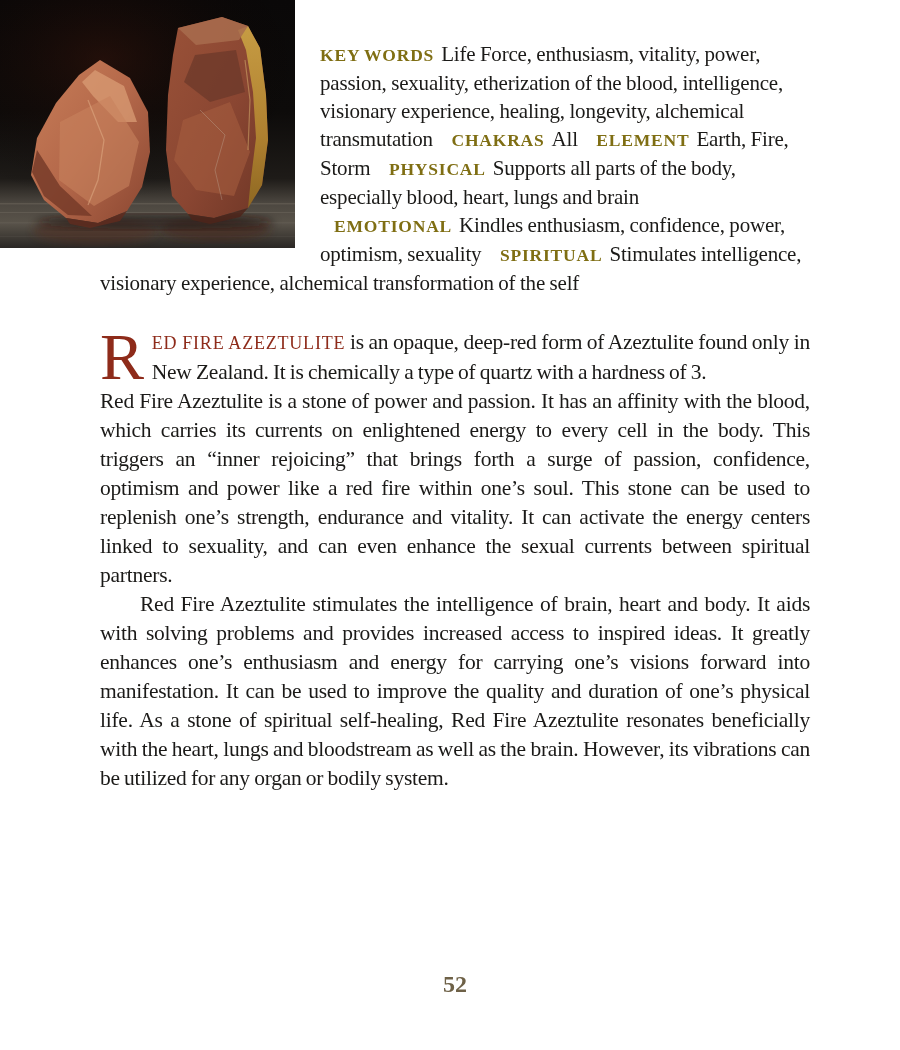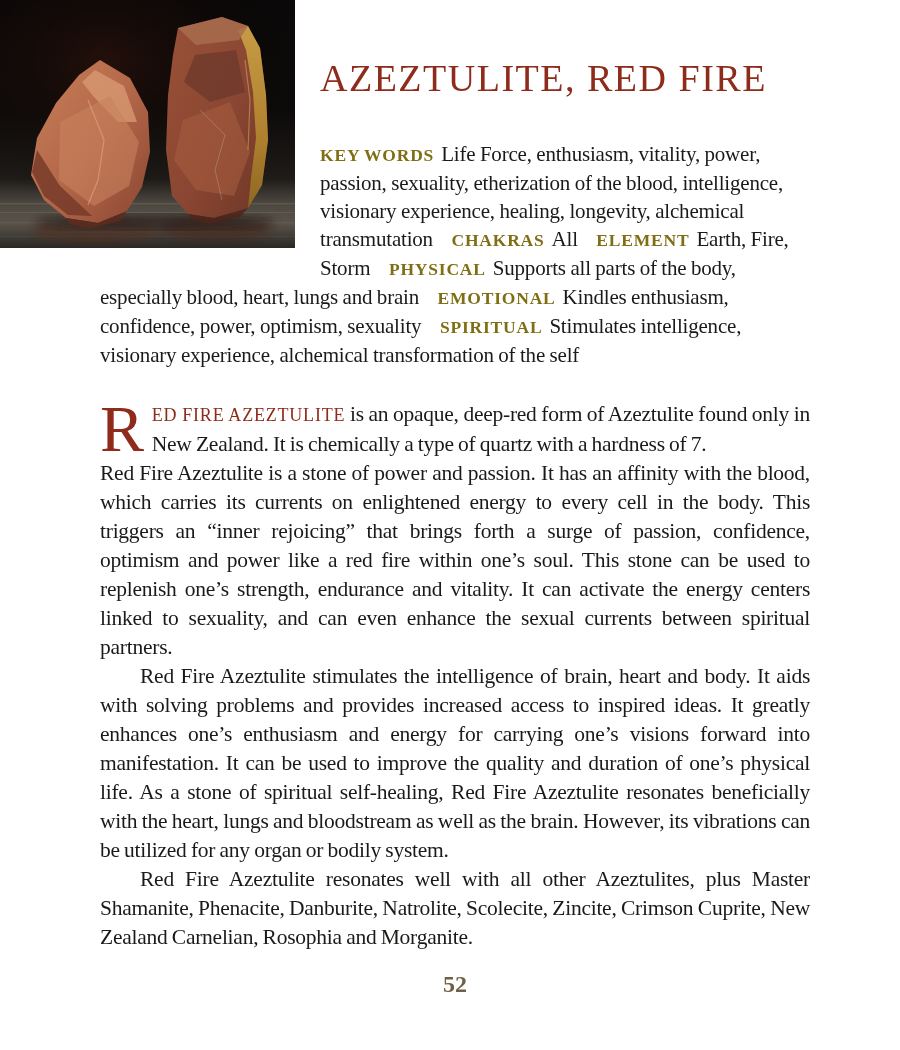--- a/index.html
+++ b/index.html
@@ -152,27 +152,25 @@
       <polygon points="248,26 260,48 266,95 268,140 262,185 248,208 251,178 256,138 253,92 246,50 238,30" fill="url(#goldRim)" opacity="0.95"></polygon>
       <polygon points="178,28 222,17 248,26 239,40 196,45" fill="#a86c4e" opacity="0.85"></polygon>
       <polygon points="195,55 236,50 245,92 210,102 184,82" fill="#693729" opacity="0.7"></polygon>
       <polygon points="183,120 230,102 250,152 234,196 196,190 174,160" fill="#a75f40" opacity="0.55"></polygon>
       <polygon points="188,214 214,218 248,208 240,217 210,224 192,220" fill="#4e241a" opacity="0.85"></polygon>
       <polyline points="200,110 225,135 215,170 222,200" fill="none" stroke="#c9c2b4" stroke-width="1" opacity="0.3"></polyline>
       <polyline points="245,60 250,100 248,150" fill="none" stroke="#e4c278" stroke-width="1.2" opacity="0.45"></polyline>
     </svg>
   </div>
 
-  <h1 class="page-title">AZEZTULITE, RED FIRE</h1>
 
   <p class="keywords"><span class="kw-label">KEY WORDS</span><span>Life Force, enthusiasm, vitality, power, passion, sexuality, etherization of the blood, intelligence, visionary experience, healing, longevity, alchemical transmutation </span><span class="kw-label">CHAKRAS</span><span>All </span><span class="kw-label">ELEMENT</span><span>Earth, Fire, Storm </span><span class="kw-label">PHYSICAL</span><span>Supports all parts of the body, especially blood, heart, lungs and brain </span><span class="kw-label">EMOTIONAL</span><span>Kindles enthusiasm, confidence, power, optimism, sexuality </span><span class="kw-label">SPIRITUAL</span><span>Stimulates intelligence, visionary experience, alchemical transformation of the self </span></p>
 
   <div class="body-copy">
-    <p><span class="dropcap">R</span><span class="lead-caps">ED FIRE AZEZTULITE</span><span> is an opaque, deep-red form of Azeztulite found only in New Zealand. It is chemically a type of quartz with a hardness of 7.</span></p>
+    <p><span class="dropcap">R</span><span class="lead-caps">ED FIRE AZEZTULITE</span><span> is an opaque, deep-red form of Azeztulite found only in New Zealand. It is chemically a type of quartz with a hardness of 3.</span></p>
     <div>
         <p>Red Fire Azeztulite is a stone of power and passion.  It has an affinity with the blood, which carries its currents on enlightened energy to every cell in the body. This triggers an “inner rejoicing” that brings forth a surge of passion, confidence, optimism and power like a red fire within one’s soul. This stone can be used to replenish one’s strength, endurance and vitality. It can activate the energy centers linked to sexuality, and can even enhance the sexual currents between spiritual partners.</p>
         <p>Red Fire Azeztulite stimulates the intelligence of brain, heart and body. It aids with solving problems and provides increased access to inspired ideas. It greatly enhances one’s enthusiasm and energy for carrying one’s visions forward into manifestation. It can be used to improve the quality and duration of one’s physical life. As a stone of spiritual self-healing, Red Fire Azeztulite resonates beneficially with the heart, lungs and bloodstream as well as the brain. However, its vibrations can be utilized for any organ or bodily system.</p>
-        <p>Red Fire Azeztulite resonates well with all other Azeztulites, plus Master Shamanite, Phenacite, Danburite, Natrolite, Scolecite, Zincite, Crimson Cuprite, New Zealand Carnelian, Rosophia and Morganite.</p>
       </div>
   </div>
 
   <div class="page-number">52</div>
 </div>
 
 </body></html>

